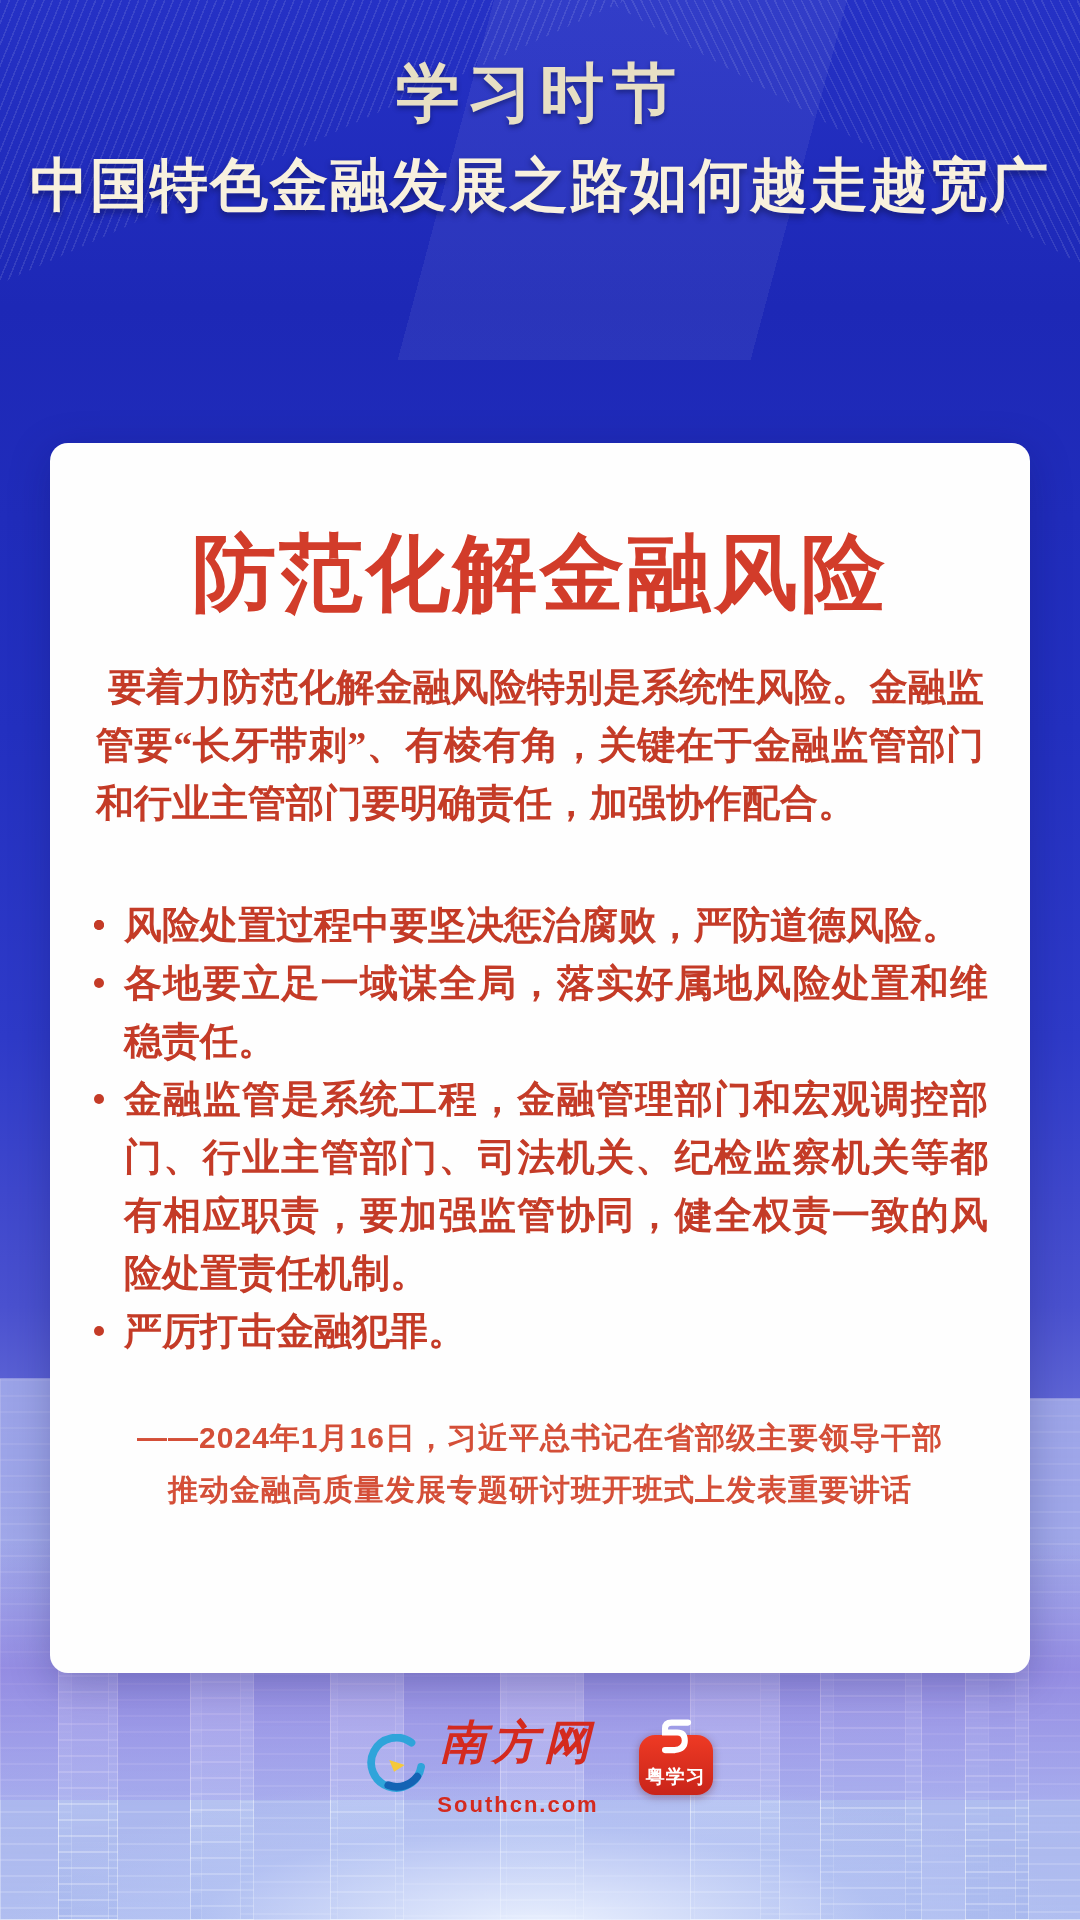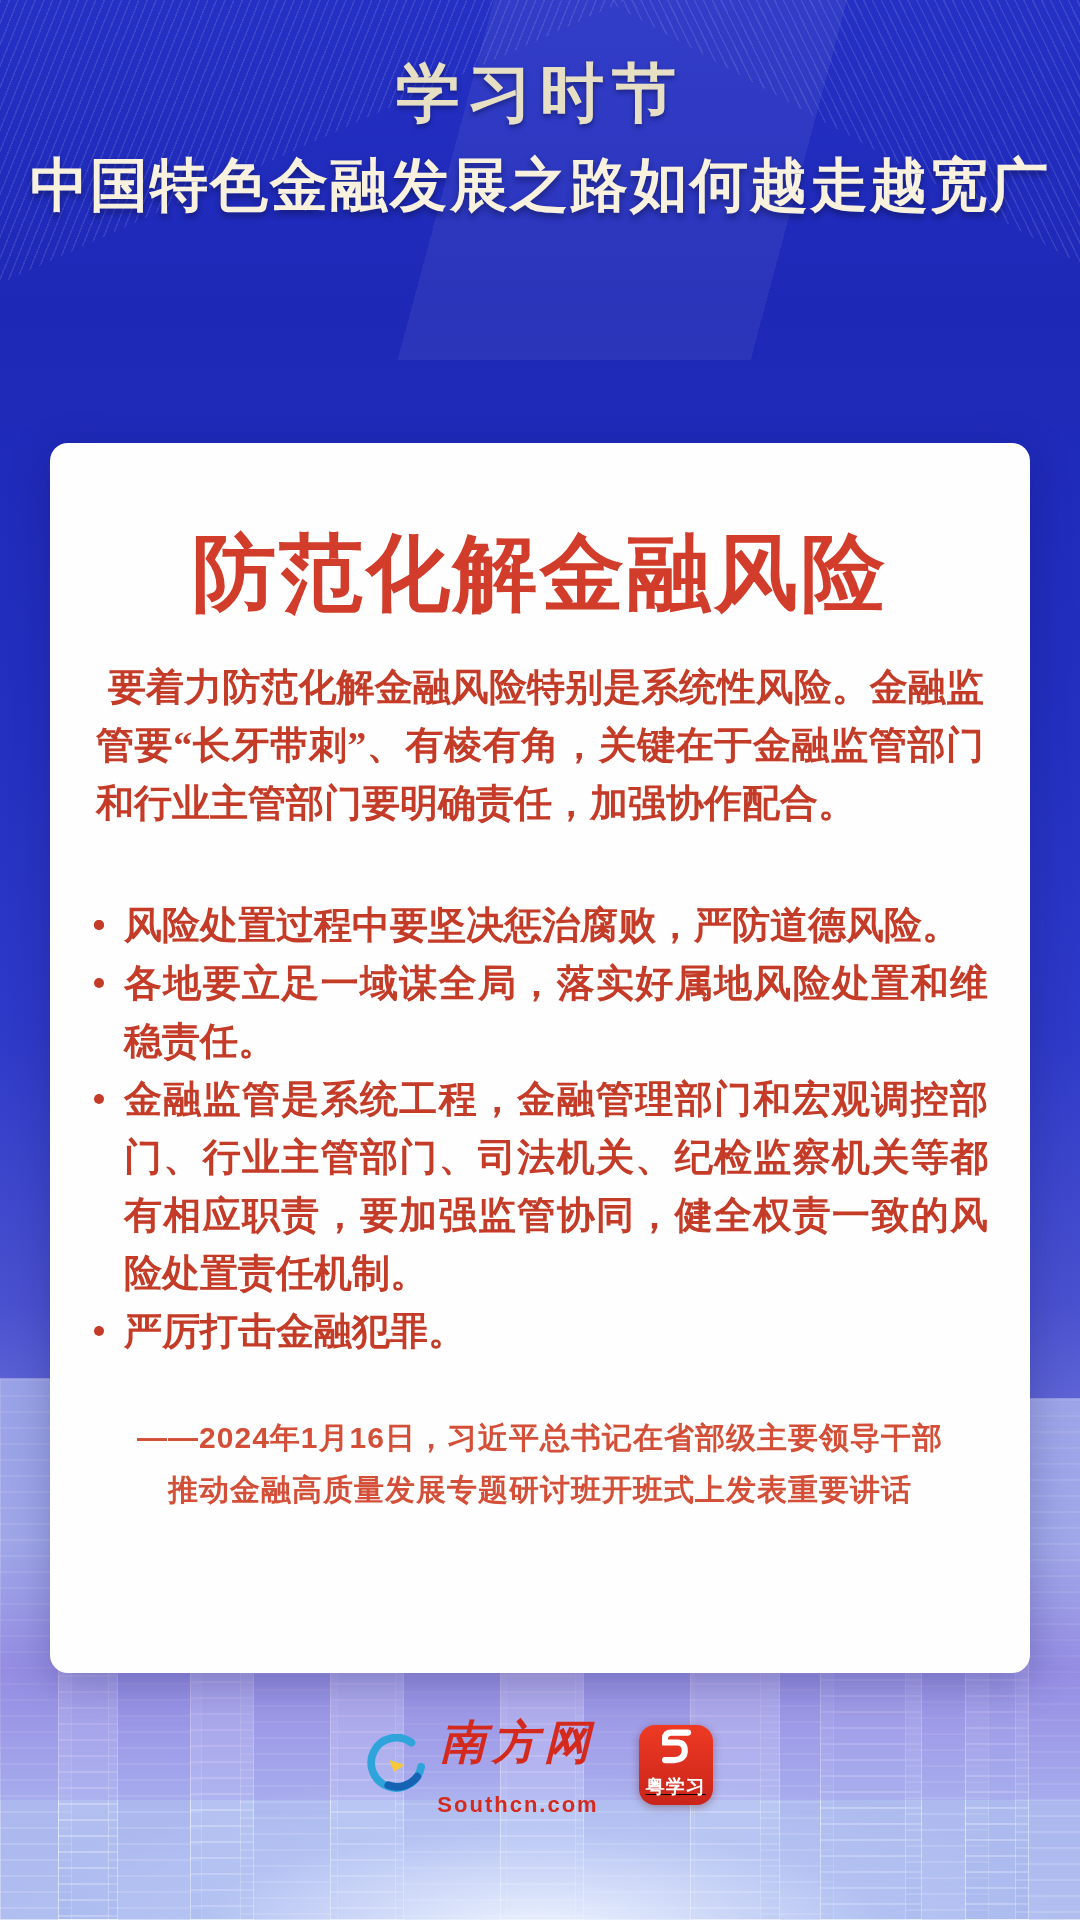--- a/index.html
+++ b/index.html
@@ -90,26 +90,25 @@
     display:flex; justify-content:center; align-items:center; gap:40px;
   }
   .southcn { display:flex; align-items:center; gap:12px; }
   .southcn-txt { display:flex; flex-direction:column; align-items:center; }
   .southcn-name {
     font-family:"Liberation Serif", serif; font-weight:700; font-style:italic;
     font-size:46px; color:#d42a1e; letter-spacing:6px;
   }
   .southcn-domain { font-size:22px; font-weight:700; color:#d42a1e; letter-spacing:2px; margin-top:18px; }
   .yx-icon {
-    width:74px; height:80px; border-radius:16px;
+    width:74px; height:60px; border-radius:16px;
     background:linear-gradient(180deg,#ee3a24,#c9241a);
     display:flex; flex-direction:column; align-items:center; justify-content:flex-end;
     box-sizing:border-box; padding-bottom:5px;
     box-shadow:0 2px 8px rgba(80,10,10,.35);
-    text-decoration:underline;
   }
   .yx-label { color:#ffffff; font-size:19px; font-weight:700; letter-spacing:1px; }
 </style>
 </head>
 <body>
 
 <div class="mesh">
   <div class="mesh-left"></div>
   <div class="mesh-right"></div>
   <div class="band"></div>

